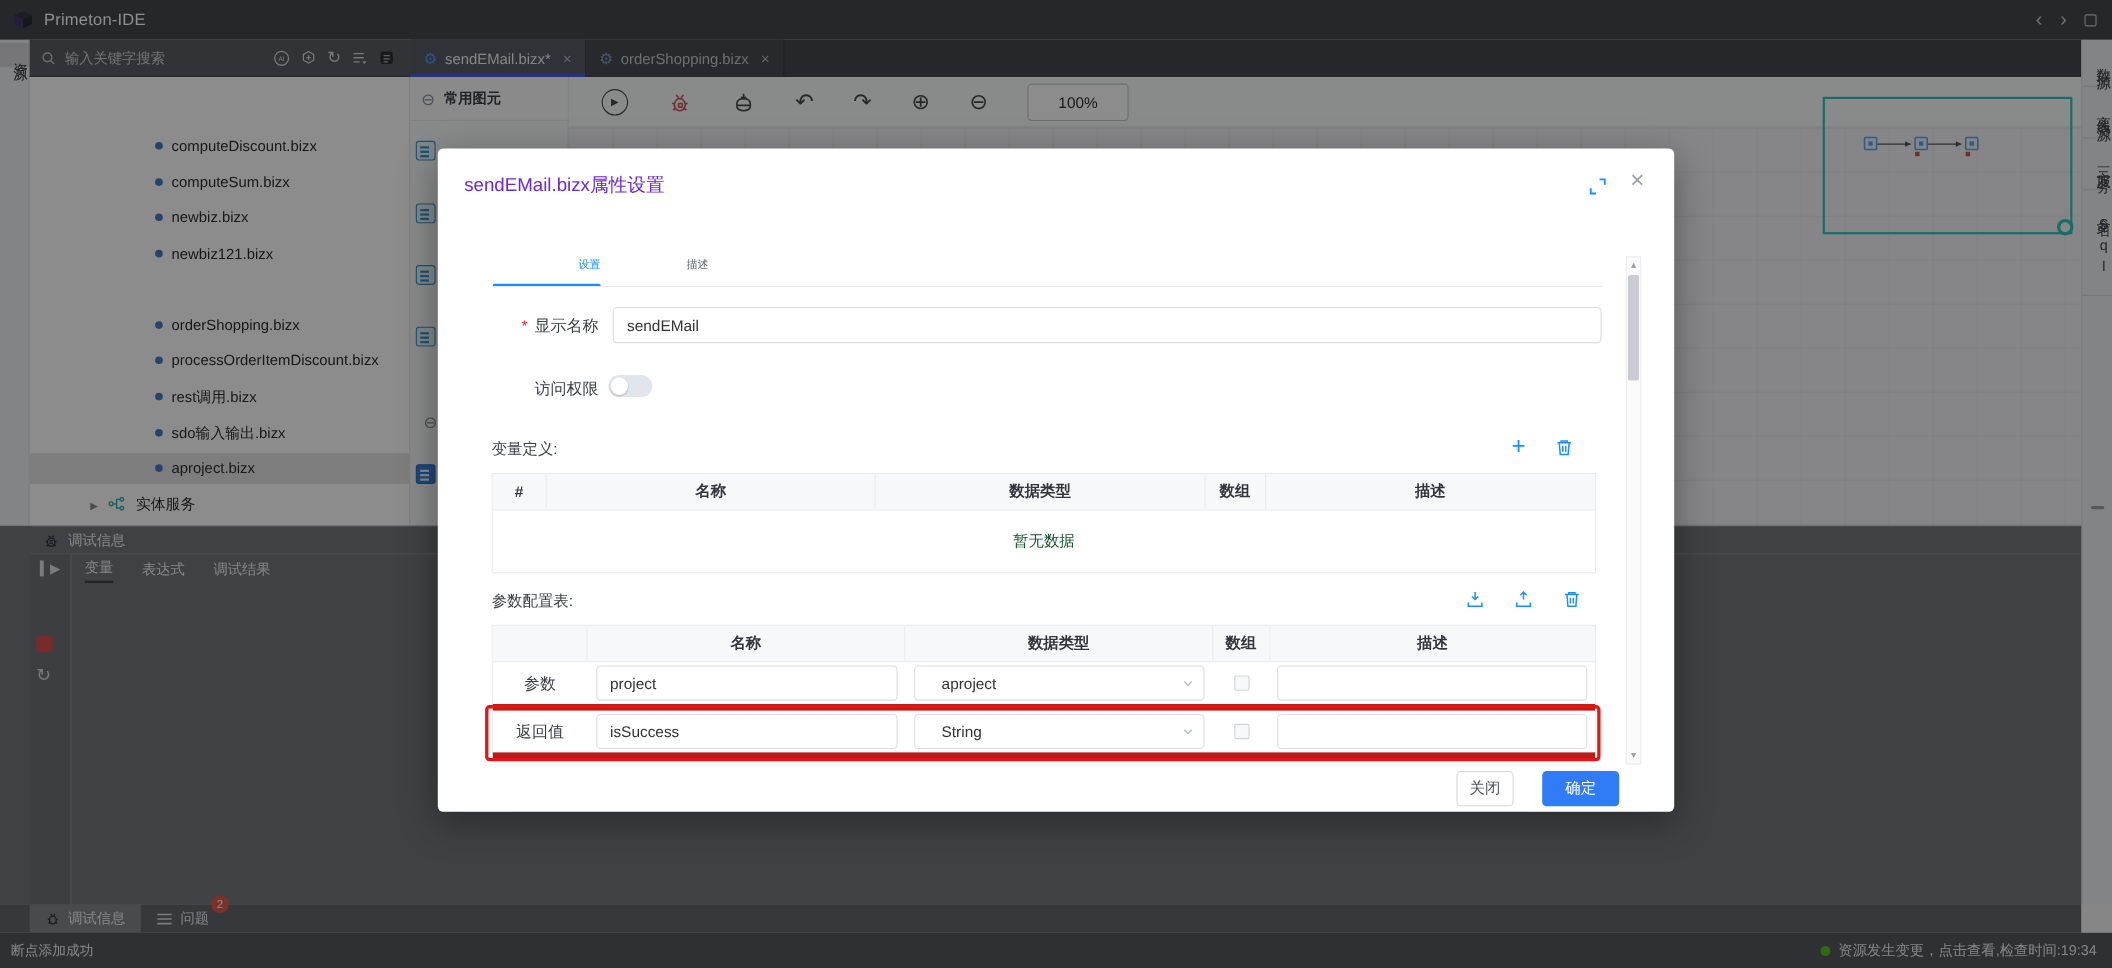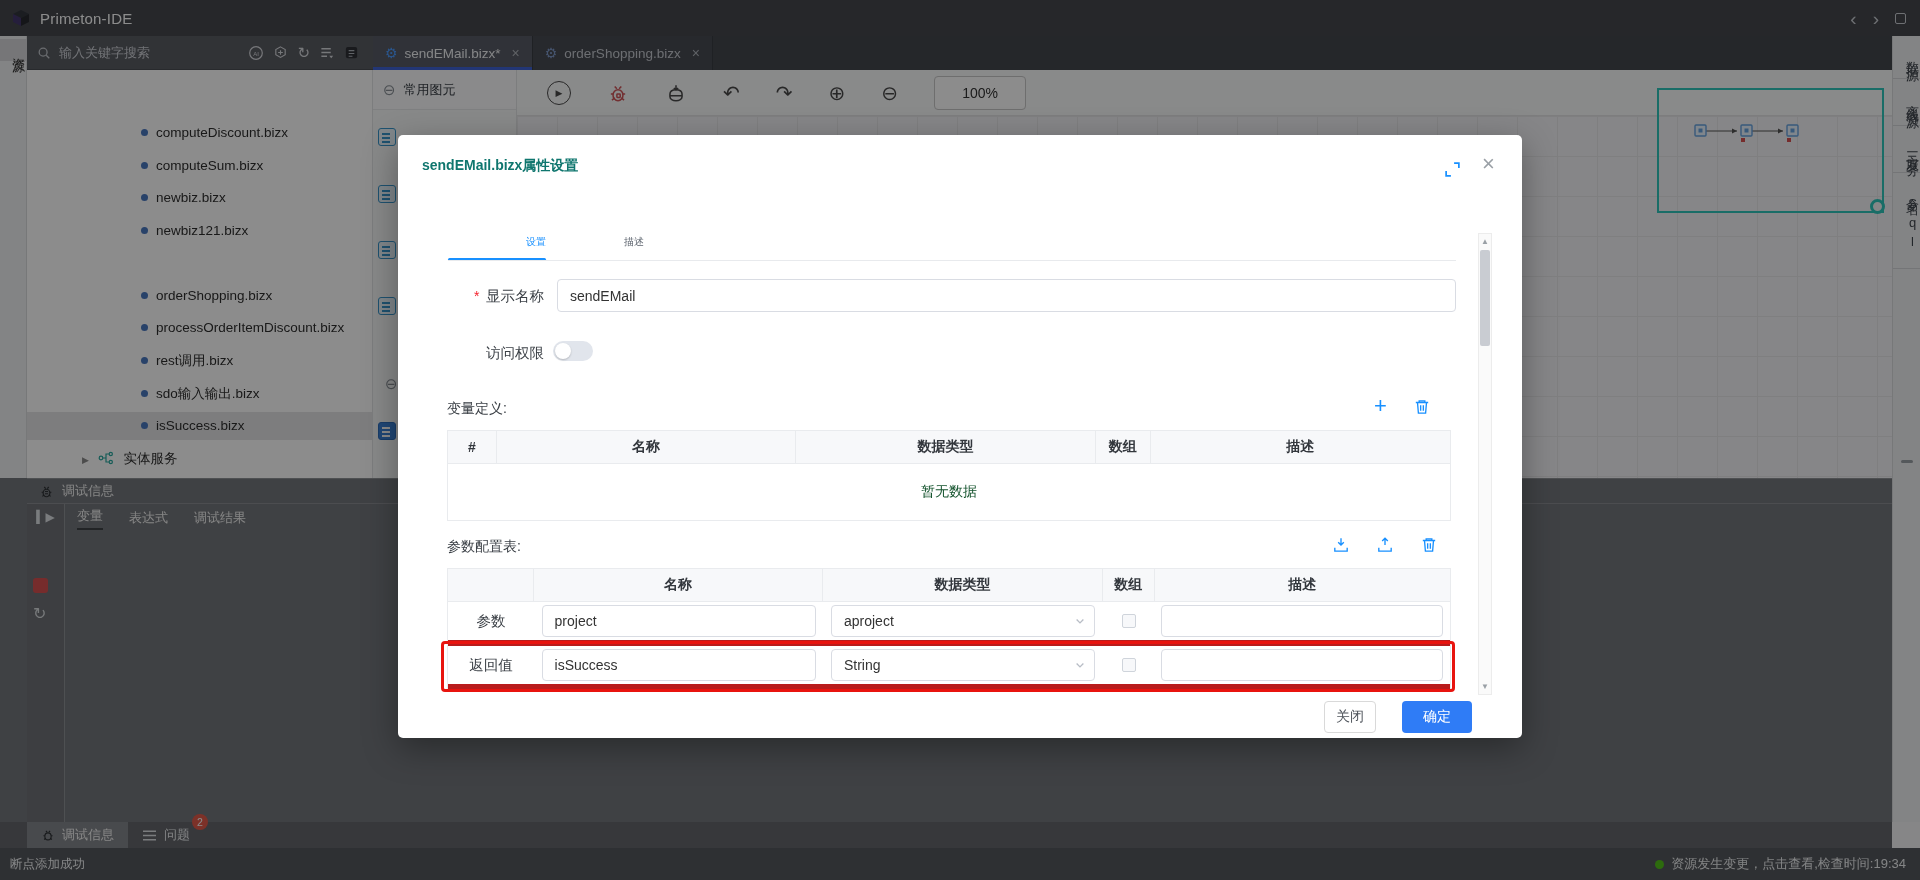--- a/index.html
+++ b/index.html
@@ -42,21 +42,21 @@
   .tree-row.sel{background:#e3e4e6}
   .dot{display:inline-block;width:7px;height:7px;border-radius:50%;background:#4a78c0;margin:0 8px 1px 114px}
   .exp{font-size:9px;color:#8a8a8a;display:inline-block;width:12px}
   .ticon{display:inline-block;vertical-align:-3px;margin-right:6px}
 
   
   .canvas{left:373px;top:70px;width:1519px;height:408px;background:#f4f5f7;overflow:hidden}
   .palette{position:absolute;left:0;top:0;width:144px;height:408px;background:#f8f9fa;border-right:1px solid #e2e3e5}
   .pal-head{height:40px;border-bottom:1px solid #e8e9eb;background:#fbfcfd;display:flex;align-items:center}
   .collapse-g{color:#8a9097;font-size:15px;margin:0 8px 0 10px}
-  .pal-lbl{font-size:13px;color:#3c4148;font-weight:normal}
+  .pal-lbl{font-size:13px;color:#3c4148;font-weight:bold}
   .chip{position:absolute;left:5px;width:18px;height:18px;border:1.5px solid #3796cc;border-radius:3px;background:#eaf6fd}
   .chip::before{content:"";position:absolute;left:3px;top:4px;width:8px;height:1.5px;background:#3796cc;box-shadow:0 4px 0 #3796cc,0 8px 0 #3796cc}
   .chip.filled{background:#3b82d8;border-color:#2f6fc0}
   .chip.filled::before{background:#fff;box-shadow:0 4px 0 #fff,0 8px 0 #fff}
   .toolbar{position:absolute;left:144px;top:0;right:0;height:46px;background:#fafbfc;border-bottom:1px solid #e3e4e6;display:flex;align-items:center;gap:36px;padding-left:30px}
   .tb-g{font-size:20px;color:#4a4a4a;line-height:1}
   .tb-circle{width:24px;height:24px;border:1.6px solid #4a4a4a;border-radius:50%;display:flex;align-items:center;justify-content:center;font-size:9px;color:#4a4a4a}
   .zoom-box{width:92px;height:34px;border:1px solid #c8c8c8;border-radius:4px;background:#fff;display:flex;align-items:center;justify-content:center;font-size:14px;color:#333}
   .grid{position:absolute;left:144px;top:46px;right:0;bottom:0;background-color:#f4f5f7;background-image:linear-gradient(#e7e8ea 1px,transparent 1px),linear-gradient(90deg,#e7e8ea 1px,transparent 1px);background-size:40px 40px}
   .minimap{position:absolute;left:1284px;top:18px;width:227px;height:125px;border:2px solid #2fc7bc;background:transparent}
@@ -81,21 +81,21 @@
   .statusbar{left:0;top:848px;width:1920px;height:32px;background:#55585d;display:flex;align-items:center;justify-content:space-between;padding:0 14px 0 10px}
   .st-left{font-size:12.5px;color:#f2f4f6}
   .st-right{display:flex;align-items:center;gap:7px;font-size:13px;color:#eef0f2}
   .green-dot{width:9px;height:9px;border-radius:50%;background:#52c41a}
 
   
   .overlay{left:0;top:0;width:1920px;height:880px;background:rgba(0,0,0,.45);z-index:40}
 
   
   .modal{left:398px;top:135px;width:1124px;height:603px;background:#fff;border-radius:5px;box-shadow:0 10px 34px rgba(0,0,0,.35);z-index:50;font-size:14px;color:#333}
-  .m-title{position:absolute;left:24px;top:22px;font-size:14px;color:#0f766e;font-weight:700}
+  .m-title{position:absolute;left:24px;top:22px;font-size:17px;color:#6d28d9;font-weight:400}
   .m-expand{position:absolute;left:1046px;top:26px}
   .m-close{position:absolute;left:1084px;top:18px;font-size:22px;color:#9aa0a6;line-height:1}
   .m-tab{position:absolute;top:92px;height:33px;width:98px;text-align:right;line-height:30px;font-size:10px;color:#5f6670}
   .m-tab.active{color:#1890ff}
   .m-underline{position:absolute;left:50px;top:123px;width:98px;height:3px;background:#1890ff;border-radius:2px}
   .m-tabline{position:absolute;left:50px;top:125px;width:1008px;height:1px;background:#e8eaed}
   .m-req{position:absolute;left:76px;top:153px;color:#f5222d}
   .m-lbl{position:absolute;font-size:14.5px;color:#3a3f45}
   .tinput{border:1px solid #d9dce3;border-radius:4px;height:33px;padding:0 12px;font-size:14px;color:#333;font-family:inherit;background:#fff;outline:none}
   .m-name-input{position:absolute;left:159px;top:144px;width:899px}
@@ -109,21 +109,21 @@
   .dt-hc:last-child{border-right:none}
   .empty-row{height:57px;display:flex;align-items:center;justify-content:center;color:#14532d;border-bottom:1px solid #e9ebee}
   .p-row{display:flex;height:44px;align-items:center;border-bottom:6px solid #b91c1c}
   .p-kind{width:86px;text-align:center;font-size:14.5px;color:#3a3f45}
   .cell-name{width:290px;display:flex;justify-content:center}
   .cell-type{width:280px;display:flex;justify-content:center}
   .cell-arr{width:52px;display:flex;justify-content:center}
   .cell-desc{width:296px;display:flex;justify-content:center}
   .name-in{width:274px;height:32px}
   .desc-in{width:282px;height:32px}
-  .selbox{position:relative;width:264px;height:32px;border:1px solid #d9dce3;border-radius:4px;display:flex;align-items:center;padding:0 26px 0 12px;color:#333;background:#fff}
+  .selbox{position:relative;width:264px;height:32px;border:1px solid #d9dce3;border-radius:4px;display:flex;align-items:center;padding:0 26px 0 24px;color:#333;background:#fff}
   .sel-chev{position:absolute;right:8px;top:9px}
   .checkbox{width:14px;height:14px;border:1px solid #cfd4db;border-radius:2px;background:#f7f8fa}
   .red-box{position:absolute;left:43px;top:506px;width:1014px;height:51px;border:3px solid #e8140f;border-radius:4px;pointer-events:none}
   .btn{position:absolute;top:566px;height:32px;border-radius:4px;font-size:14px;display:flex;align-items:center;justify-content:center}
   .btn-close{left:926px;width:52px;background:#fff;border:1px solid #d9d9d9;color:#50555c}
   .btn-ok{left:1004px;width:70px;background:#2f7cf6;color:#fff}
   .m-scroll{position:absolute;left:1080px;top:98px;width:14px;height:462px;background:#fafafa;border:1px solid #ececec}
   .sc-ar{position:absolute;left:0;width:12px;text-align:center;font-size:8px;color:#9aa0a6}
   .sc-thumb{position:absolute;left:1px;top:16px;width:10px;height:96px;background:#c9ccd2;border-radius:2px}
   .plus-g{font-size:22px;line-height:16px;color:#1890ff;font-weight:400}
@@ -201,21 +201,21 @@
 
   <div class="abs tree-panel">
     <div class="abs tree-row" style="top:49px"><span class="dot"></span><span>computeDiscount.bizx</span></div>
     <div class="abs tree-row" style="top:82px"><span class="dot"></span><span>computeSum.bizx</span></div>
     <div class="abs tree-row" style="top:114px"><span class="dot"></span><span>newbiz.bizx</span></div>
     <div class="abs tree-row" style="top:147px"><span class="dot"></span><span>newbiz121.bizx</span></div>
     <div class="abs tree-row" style="top:212px"><span class="dot"></span><span>orderShopping.bizx</span></div>
     <div class="abs tree-row" style="top:244px"><span class="dot"></span><span>processOrderItemDiscount.bizx</span></div>
     <div class="abs tree-row" style="top:277px"><span class="dot"></span><span>rest调用.bizx</span></div>
     <div class="abs tree-row" style="top:310px"><span class="dot"></span><span>sdo输入输出.bizx</span></div>
-    <div class="abs tree-row sel" style="top:342px"><span class="dot"></span><span>isSuccess.bizx</span></div>
+    <div class="abs tree-row sel" style="top:342px"><span class="dot"></span><span>aproject.bizx</span></div>
     <div class="abs tree-row" style="top:375px;padding-left:55px">
       <span class="exp">▶</span>
       <svg class="ticon" width="16" height="16" viewBox="0 0 16 16" fill="none" stroke="#2aa9a0" stroke-width="1.2">
           <circle cx="3" cy="8" r="1.8"></circle>
           <path d="M5 8h3M8 8V4h3M8 8v4h3"></path>
           <circle cx="12.8" cy="4" r="1.6"></circle>
           <circle cx="12.8" cy="12" r="1.6"></circle>
         </svg>
       <span>实体服务</span>
     </div>

